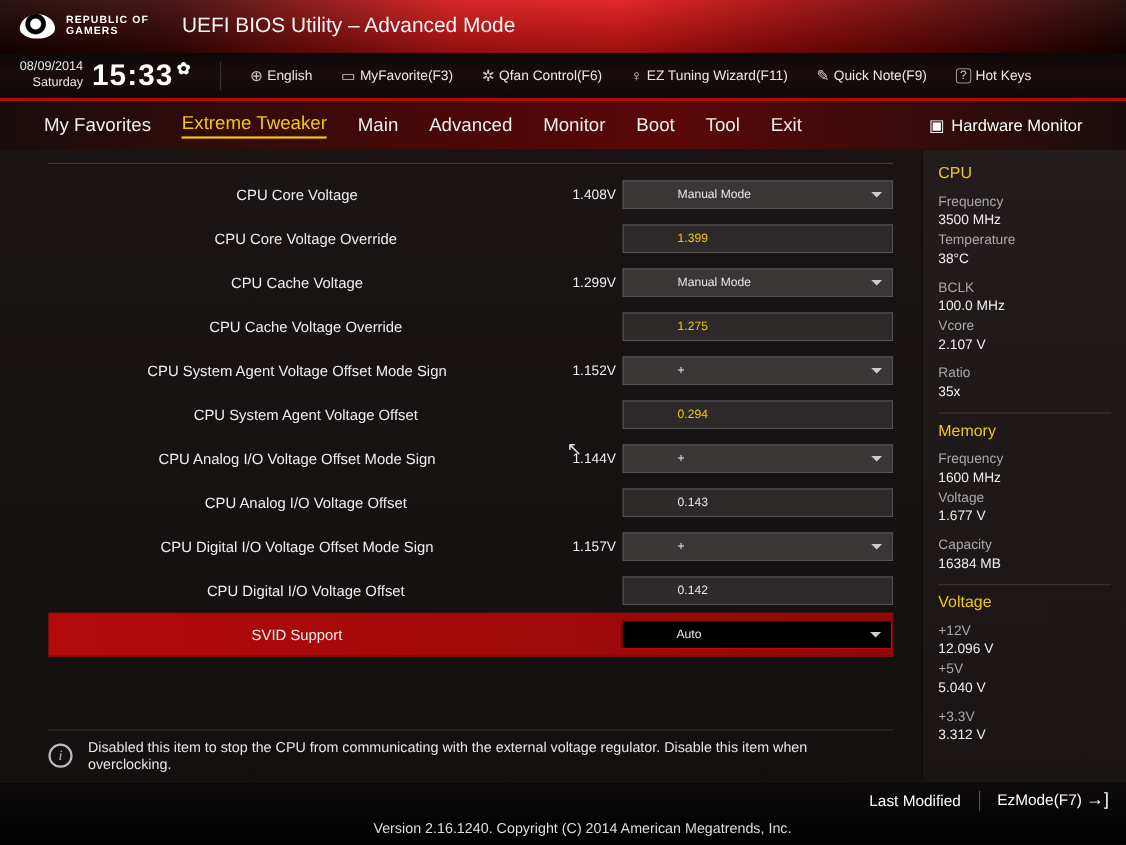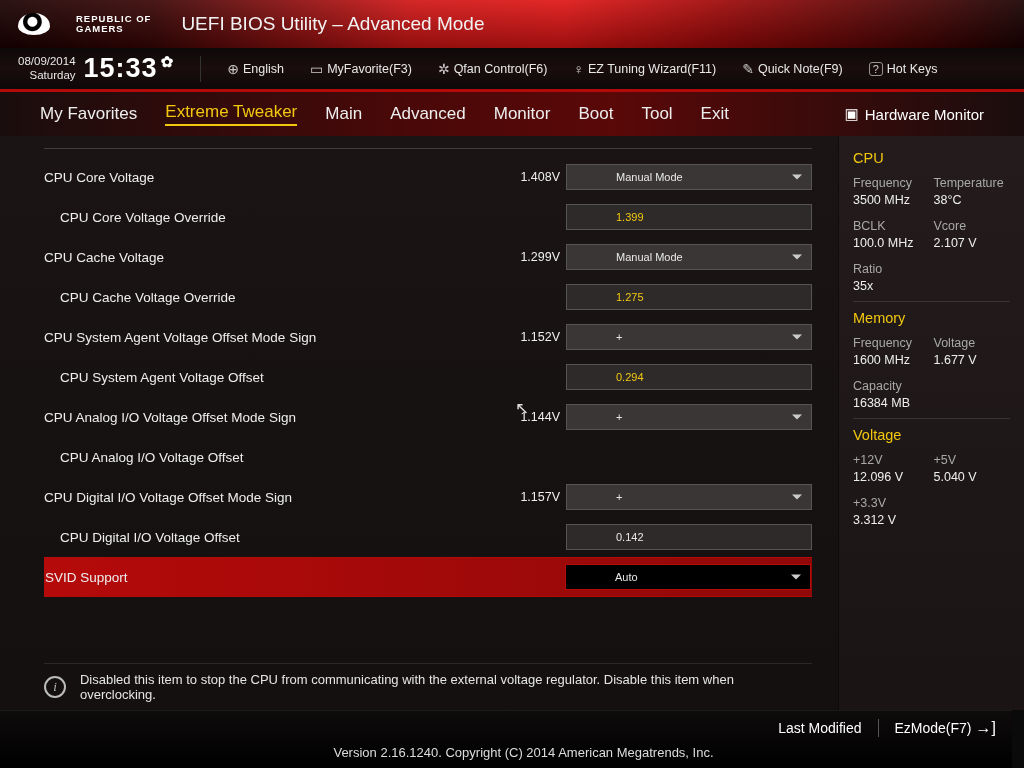--- a/index.html
+++ b/index.html
@@ -23,21 +23,21 @@
   background: linear-gradient(180deg, rgba(255,255,255,0.08), rgba(0,0,0,0.3));
   pointer-events: none;
 }
 .logo { display: flex; align-items: center; gap: 10px; z-index:1; }
 .rog-eye {
   width: 32px; height: 22px;
   border-radius: 50% 50% 50% 50% / 60% 60% 40% 40%;
   background: radial-gradient(circle at 45% 40%, #fff 20%, #000 25% 40%, #fff 45%);
   position: relative;
 }
-.rog-text { font-size: 9.5px; letter-spacing: 1px; line-height: 1.05; font-weight: bold; margin-left: 16px; }
+.rog-text { font-size: 9.5px; letter-spacing: 1px; line-height: 1.05; font-weight: bold; }
 .title-big { font-size: 19px; margin-left: 30px; color:#f2f2f2; z-index:1; }
 
 .toolbar {
   height: 44px;
   background: linear-gradient(180deg, #0d0808 0%, #1a0d0d 50%, #0d0808 100%);
   border-bottom: 3px solid #b50a0a;
   display: flex; align-items: center;
   padding: 0 18px;
   gap: 26px;
   font-size: 12.5px;
@@ -69,21 +69,21 @@
   flex:1; padding: 8px 26px 4px 44px;
   background: linear-gradient(180deg, #1a1414 0%, #141010 100%);
   display:flex; flex-direction:column;
 }
 .hr { height:1px; background: rgba(255,255,255,0.18); margin:4px 0 8px 0;}
 .rows { flex:1; overflow:hidden; position:relative;}
 .row {
   display:flex; align-items:center; height:40px; font-size:13.5px;
 }
 .row.indent .lbl{ padding-left:16px;}
-.row .lbl{ flex:1; color:#eee;}
+.row .lbl{ flex:1; color:#eee;text-align:center;}
 .row .cur{ width:64px; text-align:right; font-size:12.5px; color:#eee; margin-right:6px;}
 .row .ctrl{
   width:246px; height:26px; border:1px solid #555;
   background:#3a3636; display:flex; align-items:center;
   padding:0 8px; position:relative; color:#e8e8e8;
 }
 .row .ctrl.select::after{
   content:""; position:absolute; right:9px; top:50%;
   border:5px solid transparent; border-top-color:#ccc; transform:translateY(-25%);
 }
@@ -96,28 +96,28 @@
 .help .ic{ width:22px;height:22px;border:2px solid #bbb;border-radius:50%; display:flex;align-items:center;justify-content:center; font-style:italic; font-family:Georgia, serif; color:#bbb;}
 
 .sidebar {
   width:186px; padding:8px 14px;
   background: linear-gradient(180deg, #241c1c 0%, #1a1414 100%);
   font-size:12.5px;
   border-left:1px solid rgba(0,0,0,.5);
 }
 .sbsec{ margin-bottom:6px;}
 .sbhead{ color:#f2c80f; font-size:14.5px; margin:6px 0 10px 0;}
-.sbgrid{ display:flex; gap:4px; margin-bottom:6px;}
+.sbgrid{ display:flex; gap:4px; margin-bottom:6px;flex-direction:column;}
 .sbcol{ flex:1;}
 .sblbl{ color:#a8a8a8; margin-bottom:3px;}
 .sbval{ color:#eee;}
 .sbhr{ height:1px; background:rgba(255,255,255,0.12); margin:8px 0;}
 
 .footer {
-  position:absolute; bottom:0; left:0; right:12px; height:58px;
+  position:absolute; bottom:0; left:0; right:0; height:58px;
   background: linear-gradient(180deg, #0e0b0b 0%, #000 100%);
   border-top:1px solid rgba(255,255,255,0.1);
 }
 .fright{ position:absolute; right:16px; top:8px; display:flex; gap:16px; font-size:14px; align-items:center;}
 .fdiv{ width:1px; height:18px; background:#555;}
 .fcenter{ position:absolute; left:0; right:0; bottom:8px; text-align:center; font-size:13px; color:#ddd;margin-left:35px;}
 .exiticon{ font-size:16px; margin-left:4px;}
 .cursor { position:absolute; left:515px; top:398px; pointer-events:none; font-size:17px; color:#ddd;}
 </style>
 </head>
@@ -233,20 +233,23 @@
         <div class="row">
           <div class="lbl">CPU Analog I/O Voltage Offset Mode Sign</div>
           <div class="cur">1.144V</div>
           <div class="ctrl select">
             <span class="val">+</span>
           </div>
         </div>
         <div class="row indent">
           <div class="lbl">CPU Analog I/O Voltage Offset</div>
           <div class="cur"></div>
+          <div class="ctrl input">
+            <span class="val">0.143</span>
+          </div>
         </div>
         <div class="row">
           <div class="lbl">CPU Digital I/O Voltage Offset Mode Sign</div>
           <div class="cur">1.157V</div>
           <div class="ctrl select">
             <span class="val">+</span>
           </div>
         </div>
         <div class="row indent">
           <div class="lbl">CPU Digital I/O Voltage Offset</div>

